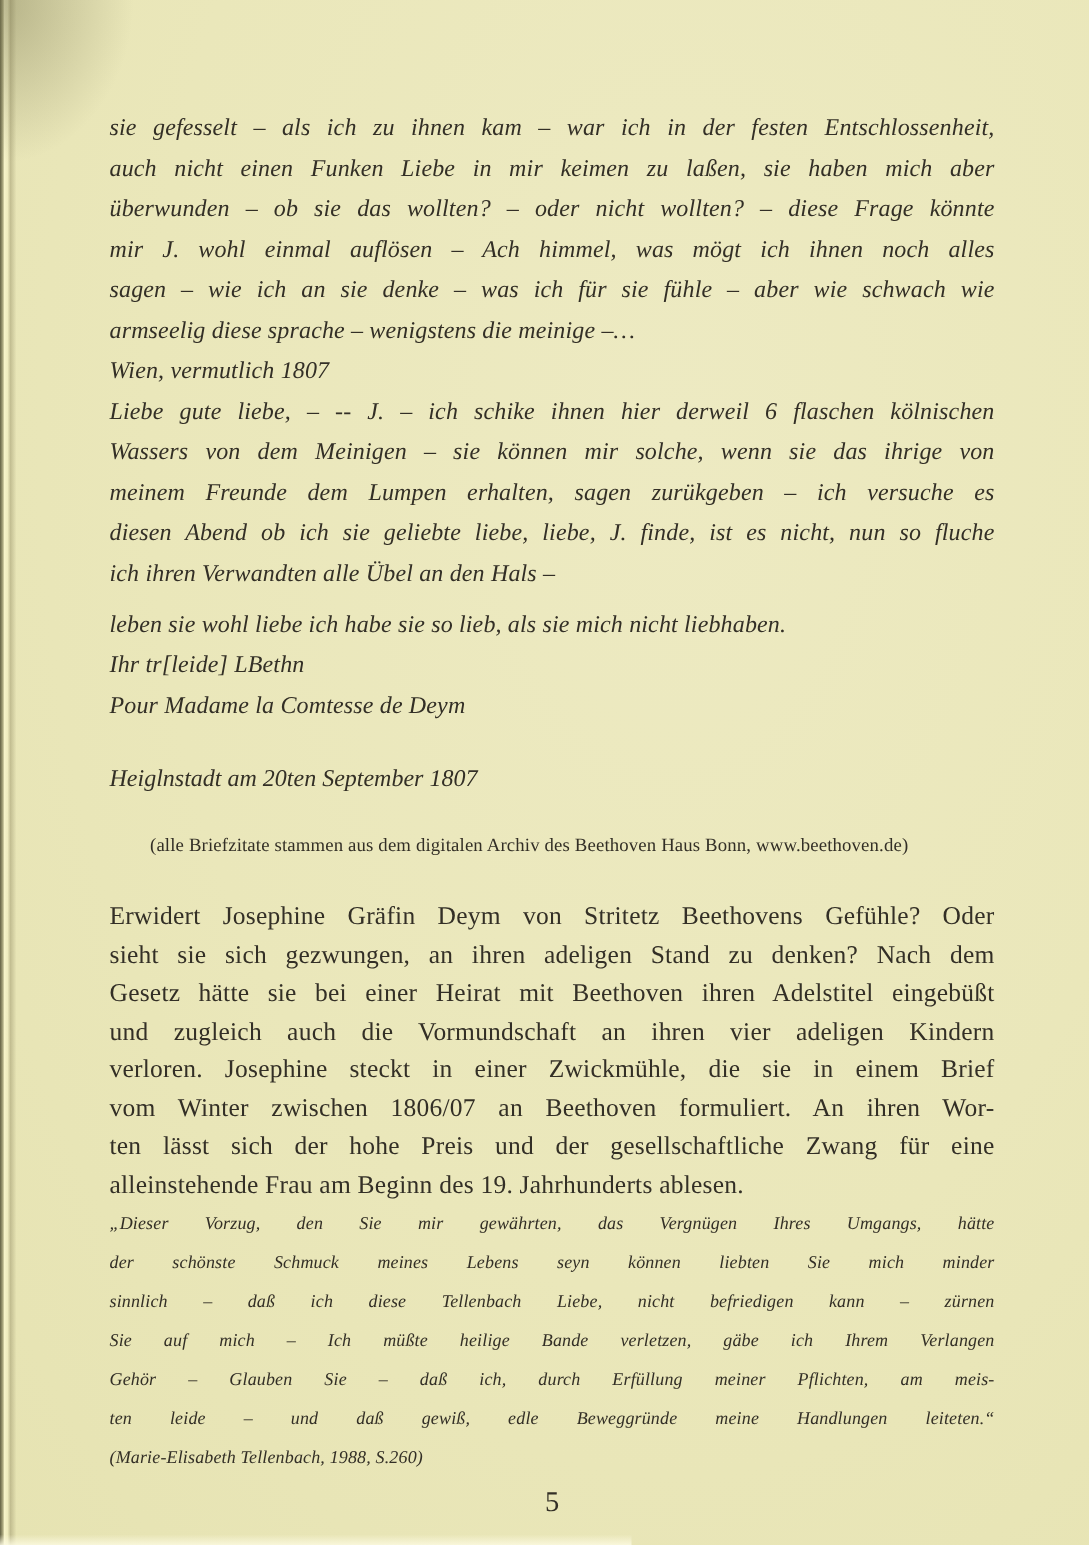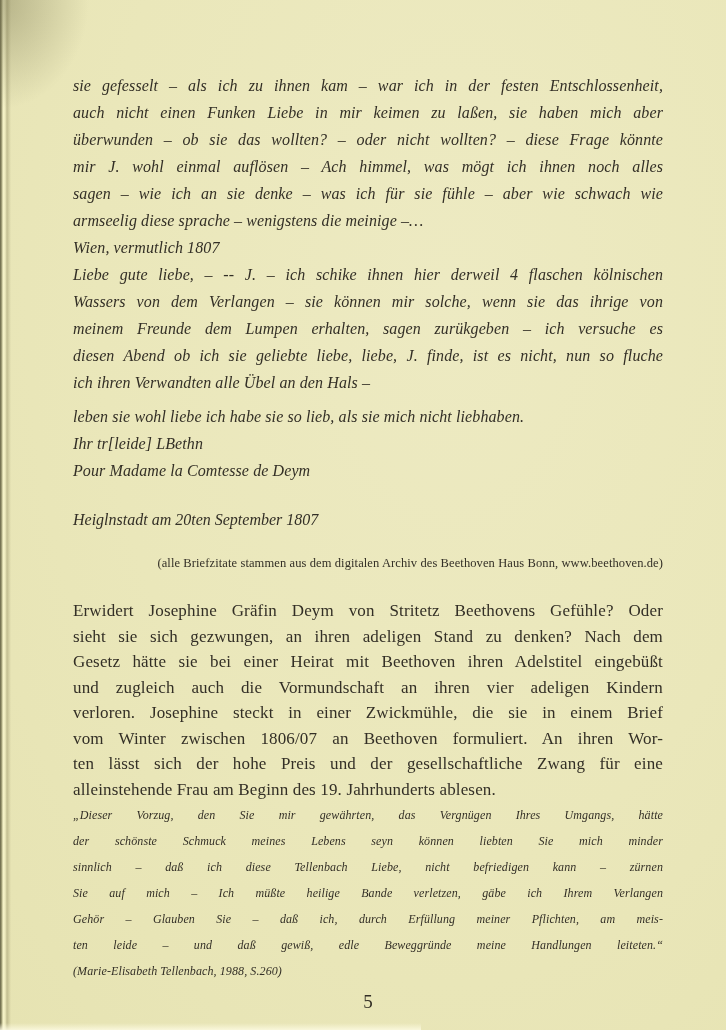--- a/index.html
+++ b/index.html
@@ -62,21 +62,20 @@
     font-size: 16px;
     line-height: 27px;
     margin-top: 22px;
   }
   .source-note {
     font-size: 12.5px;
     line-height: 18px;
     margin-top: 21px;
     padding-left: 27px;
     letter-spacing: 0.1px;
-    text-align: right;
   }
   .commentary {
     font-size: 17px;
     line-height: 25.5px;
     margin-top: 26px;
     letter-spacing: 0.15px;
   }
   .quotation {
     font-style: italic;
     font-size: 12px;
@@ -104,22 +103,22 @@
   <div class="bottom-edge"></div>
 
   <div class="letter letter-1">
       <div class="line j">sie gefesselt – als ich zu ihnen kam – war ich in der festen Entschlossenheit,</div>
       <div class="line j">auch nicht einen Funken Liebe in mir keimen zu laßen, sie haben mich aber</div>
       <div class="line j">überwunden – ob sie das wollten? – oder nicht wollten? – diese Frage könnte</div>
       <div class="line j">mir J. wohl einmal auflösen – Ach himmel, was mögt ich ihnen noch alles</div>
       <div class="line j">sagen – wie ich an sie denke – was ich für sie fühle – aber wie schwach wie</div>
       <div class="line">armseelig diese sprache – wenigstens die meinige –…</div>
       <div class="line">Wien, vermutlich 1807</div>
-      <div class="line j">Liebe gute liebe, – -- J. – ich schike ihnen hier derweil 4 flaschen kölnischen</div>
-      <div class="line j">Wassers von dem Verlangen – sie können mir solche, wenn sie das ihrige von</div>
+      <div class="line j">Liebe gute liebe, – -- J. – ich schike ihnen hier derweil 6 flaschen kölnischen</div>
+      <div class="line j">Wassers von dem Meinigen – sie können mir solche, wenn sie das ihrige von</div>
       <div class="line j">meinem Freunde dem Lumpen erhalten, sagen zurükgeben – ich versuche es</div>
       <div class="line j">diesen Abend ob ich sie geliebte liebe, liebe, J. finde, ist es nicht, nun so fluche</div>
       <div class="line">ich ihren Verwandten alle Übel an den Hals –</div>
     </div>
 
   <div class="letter letter-2">
       <div class="line">leben sie wohl liebe ich habe sie so lieb, als sie mich nicht liebhaben.</div>
       <div class="line">Ihr tr[leide] LBethn</div>
       <div class="line">Pour Madame la Comtesse de Deym</div>
     </div>

